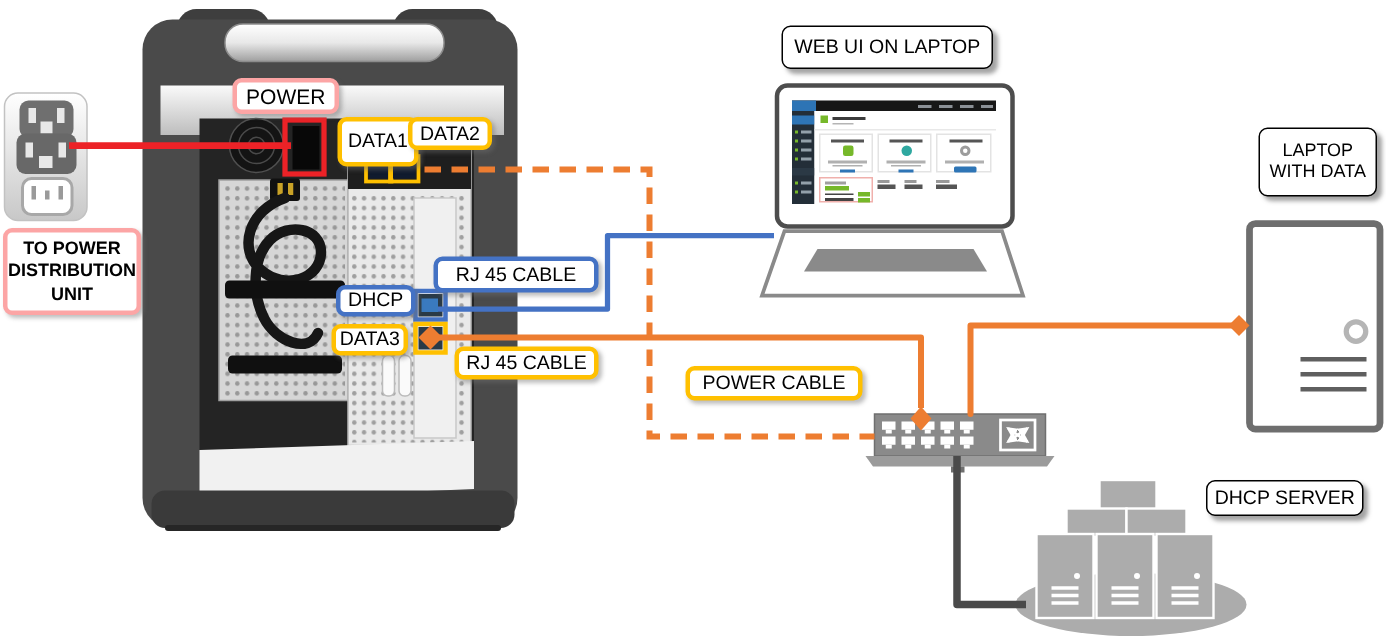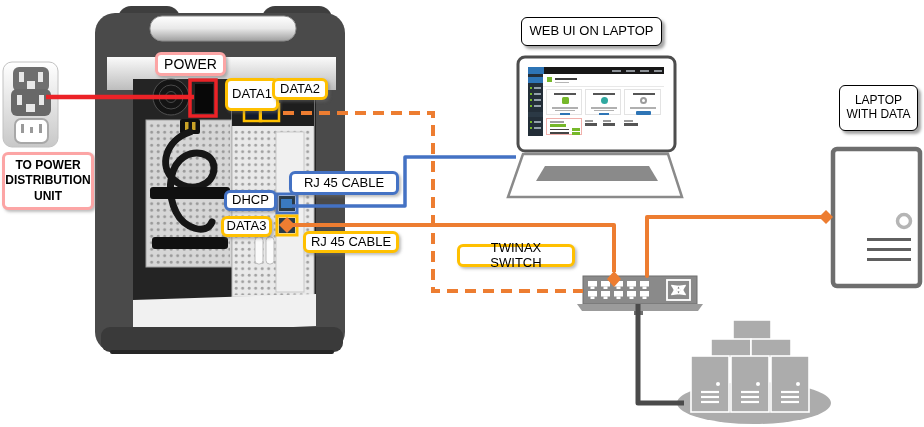--- a/index.html
+++ b/index.html
@@ -286,18 +286,19 @@
     </div>
   </div>
 
   <div class="lbl b-red" id="lbl-power">POWER</div>
   <div class="lbl b-gold" id="lbl-data1">DATA1</div>
   <div class="lbl b-gold" id="lbl-data2">DATA2</div>
   <div class="lbl b-blue" id="lbl-mgmt">DHCP</div>
   <div class="lbl b-gold" id="lbl-data3">DATA3</div>
   <div class="lbl b-blue" id="lbl-rj45-blue">RJ 45 CABLE</div>
   <div class="lbl b-gold" id="lbl-rj45-orange">RJ 45 CABLE</div>
-  <div class="lbl b-gold" id="lbl-twinax">TWINAX SWITCH</div>
+  <div class="lbl b-gold" id="lbl-twinax">POWER CABLE</div>
   <div class="lbl b-dark" id="lbl-webui">WEB UI ON LAPTOP</div>
   <div class="lbl b-dark" id="lbl-serverdata">LAPTOP WITH DATA</div>
+  <div class="lbl b-dark" id="lbl-dhcp">DHCP SERVER</div>
   <div class="lbl b-red" id="lbl-topower">TO POWER DISTRIBUTION UNIT</div>
 
 </div>
 
 </body></html>

